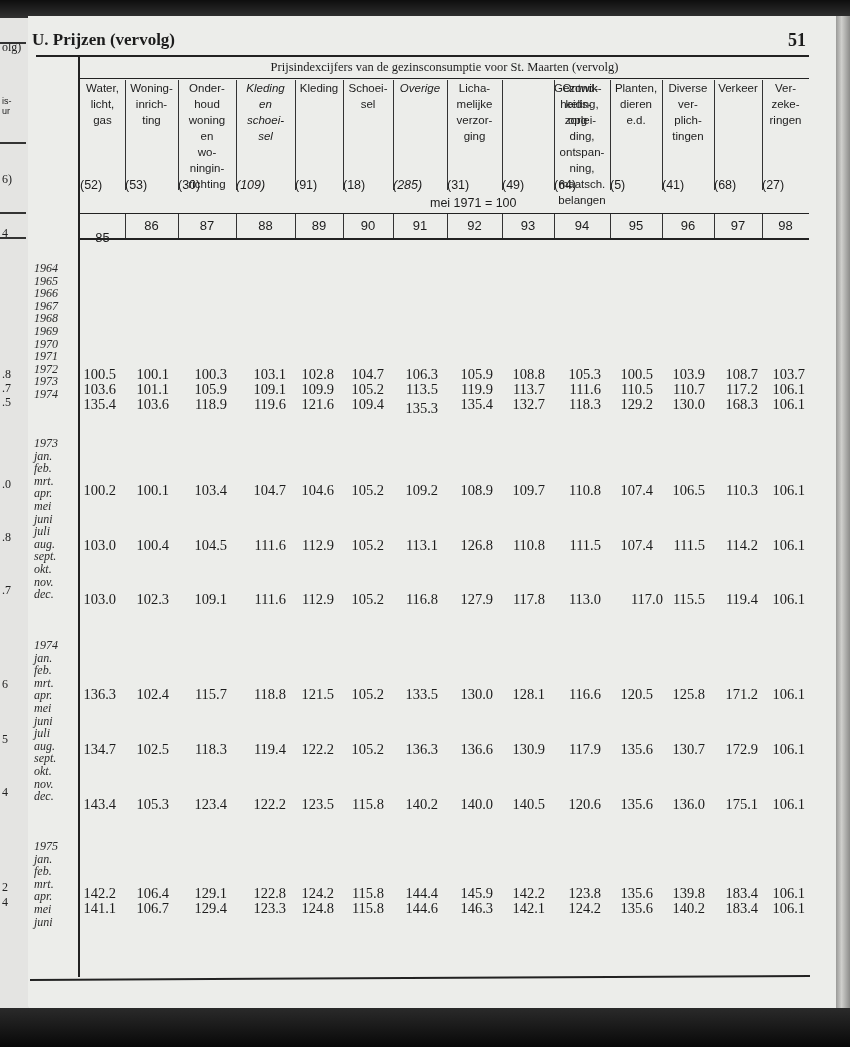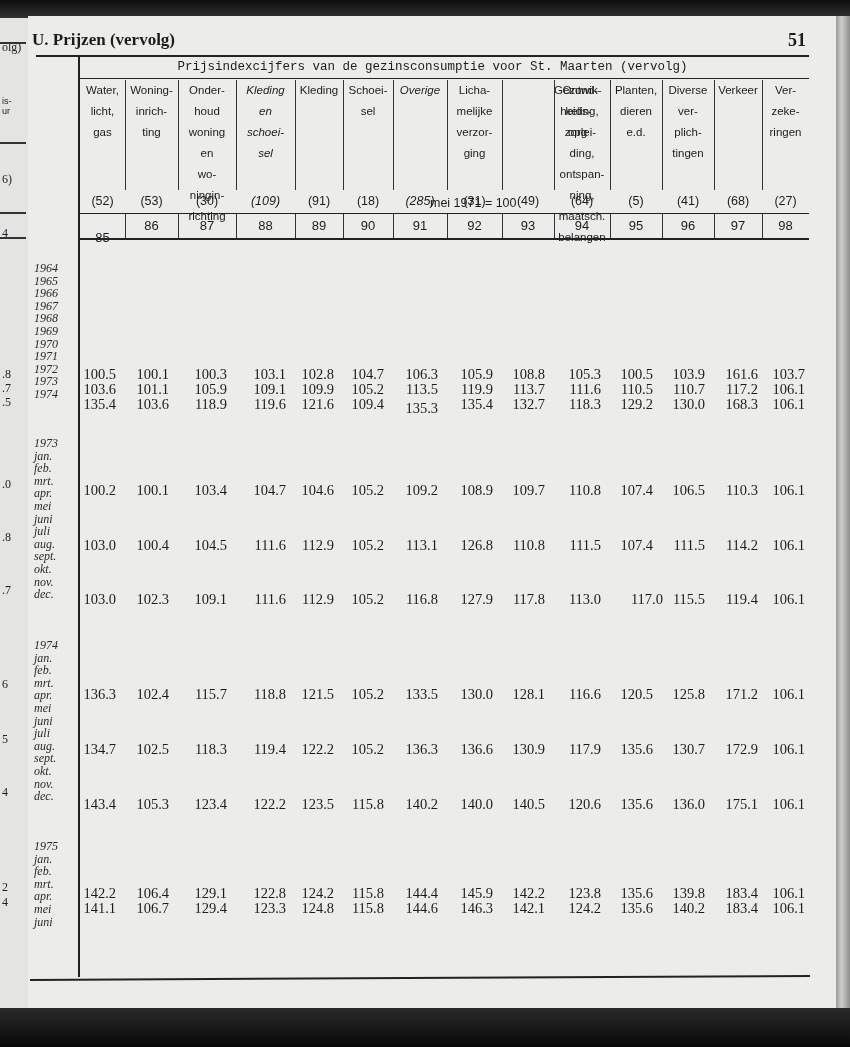--- a/index.html
+++ b/index.html
@@ -25,29 +25,29 @@
 
   .title { position:absolute; left:32px; top:30px; font-size:17px; font-weight:bold; }
   .pagenum { position:absolute; left:788px; top:30px; font-size:18px; font-weight:bold; }
   .title-rule { position:absolute; left:36px; top:55px; width:773px; height:2px; background:#222; }
 
   .stub-border { position:absolute; left:78px; top:57px; width:2px; height:920px; background:#222; }
   .bottom-rule { position:absolute; left:30px; top:977px; width:780px; height:2px; background:#222;
     transform:rotate(-0.3deg); }
 
   .sans { font-family:"Liberation Sans", sans-serif; }
-  .super-head { position:absolute; left:68px; top:60px; width:729px; text-align:center;
-    font-size:12.5px;font-family:Liberation Mono, monospace; }
+  .super-head { position:absolute; left:80px; top:60px; width:729px; text-align:center;
+    font-size:12.5px; }
   .super-rule { position:absolute; left:80px; top:78px; width:729px; height:1px; background:#222; }
 
-  .col-head { position:absolute; top:80px; font-size:11.5px; line-height:21px; text-align:center;
+  .col-head { position:absolute; top:80px; font-size:11.5px; line-height:16px; text-align:center;
     font-family:"Liberation Sans", sans-serif; }
   .col-head.ital { font-style:italic; }
   .vline { position:absolute; top:80px; width:1px; height:110px; background:#333; }
-  .weight { position:absolute; top:194px; font-size:12.5px; text-align:center;
+  .weight { position:absolute; top:178px; font-size:12.5px; 
     font-family:"Liberation Sans", sans-serif; }
   .weight.ital { font-style:italic; }
   .base { position:absolute; left:430px; top:196px; font-size:12.5px;
     font-family:"Liberation Sans", sans-serif; }
   .num-rule-top { position:absolute; left:80px; top:213px; width:729px; height:1px; background:#222; }
   .num-rule-bot { position:absolute; left:80px; top:238px; width:729px; height:2px; background:#222; }
   .colnum { position:absolute; top:218px; font-size:13px; text-align:center;
     font-family:"Liberation Sans", sans-serif; }
   .nvline { position:absolute; top:213px; width:1px; height:25px; background:#333; }
 
@@ -217,21 +217,21 @@
     <div class="cell" style="top: 366px; left: 179px; width: 48px;">100.3</div>
     <div class="cell" style="top: 366px; left: 238px; width: 48px;">103.1</div>
     <div class="cell" style="top: 366px; left: 286px; width: 48px;">102.8</div>
     <div class="cell" style="top: 366px; left: 336px; width: 48px;">104.7</div>
     <div class="cell" style="top: 366px; left: 390px; width: 48px;">106.3</div>
     <div class="cell" style="top: 366px; left: 445px; width: 48px;">105.9</div>
     <div class="cell" style="top: 366px; left: 497px; width: 48px;">108.8</div>
     <div class="cell" style="top: 366px; left: 553px; width: 48px;">105.3</div>
     <div class="cell" style="top: 366px; left: 605px; width: 48px;">100.5</div>
     <div class="cell" style="top: 366px; left: 657px; width: 48px;">103.9</div>
-    <div class="cell" style="top: 366px; left: 710px; width: 48px;">161.6</div>
+    <div class="cell" style="top: 366px; left: 710px; width: 48px;">108.7</div>
     <div class="cell" style="top: 366px; left: 757px; width: 48px;">103.7</div>
     <div class="cell" style="top: 381px; left: 68px; width: 48px;">103.6</div>
     <div class="cell" style="top: 381px; left: 121px; width: 48px;">101.1</div>
     <div class="cell" style="top: 381px; left: 179px; width: 48px;">105.9</div>
     <div class="cell" style="top: 381px; left: 238px; width: 48px;">109.1</div>
     <div class="cell" style="top: 381px; left: 286px; width: 48px;">109.9</div>
     <div class="cell" style="top: 381px; left: 336px; width: 48px;">105.2</div>
     <div class="cell" style="top: 381px; left: 390px; width: 48px;">113.5</div>
     <div class="cell" style="top: 381px; left: 445px; width: 48px;">119.9</div>
     <div class="cell" style="top: 381px; left: 497px; width: 48px;">113.7</div>

